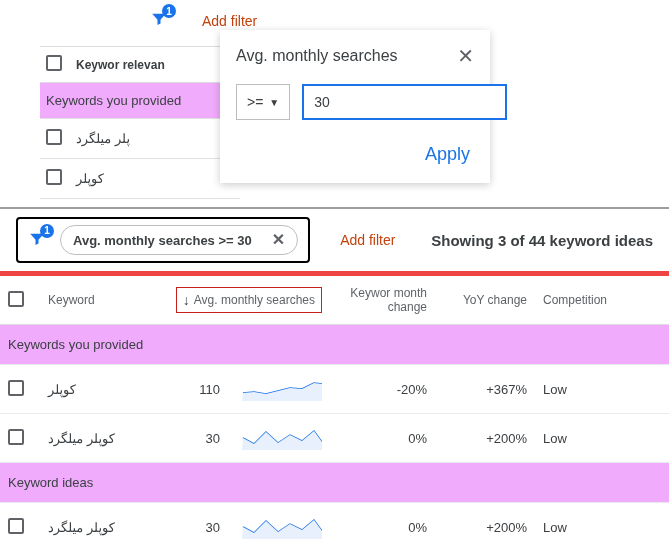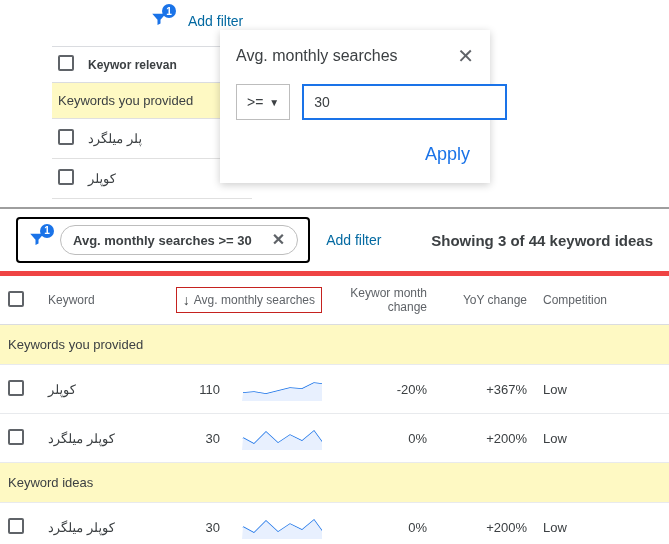--- a/index.html
+++ b/index.html
@@ -3,26 +3,26 @@
 <meta charset="utf-8">
 <style>
   * { box-sizing: border-box; margin: 0; padding: 0; }
   body { font-family: Arial, "Helvetica Neue", sans-serif; font-size: 13px; color: #3c4043; background: #fff; width: 669px; }
   
   .top-section { position: relative; padding: 10px 20px 0 20px; }
   .filter-row { display: flex; align-items: center; gap: 20px; padding: 0 0 15px 0; }
   .filter-icon-wrap { position: relative; margin-left: 130px; }
   .funnel-icon { width: 18px; height: 18px; }
   .funnel-badge { position: absolute; top: -6px; right: -8px; background: #1a73e8; color: #fff; border-radius: 50%; width: 14px; height: 14px; font-size: 10px; font-weight: bold; display: flex; align-items: center; justify-content: center; }
-  .add-filter { color: #0369a1; font-size: 14px; cursor: pointer; }
-  
-  .top-table { border-collapse: collapse; width: 200px; margin-left: 32px; }
+  .add-filter { color: #c2410c; font-size: 14px; cursor: pointer; margin-left: 14px; }
+  
+  .top-table { border-collapse: collapse; width: 200px; margin-left: 20px; }
   .top-table th { text-align: left; font-weight: normal; font-size: 12px; color: #5f6368; padding: 8px 6px; border-top: 1px solid #dadce0; border-bottom: 1px solid #dadce0; }
   .top-table th.bold { font-weight: bold; color: #3c4043; }
-  .section-header td { background: #fef9c3; padding: 10px 8px; color: #5f6368; border-bottom: 1px solid #dadce0; font-size: 13px; }
+  .section-header td { background: #f0abfc; padding: 10px 8px; color: #5f6368; border-bottom: 1px solid #dadce0; font-size: 13px; }
   .top-table td { padding: 10px 6px; border-bottom: 1px solid #e0e0e0; color: #3c4043; font-size: 13px; }
   .checkbox { width: 16px; height: 16px; border: 2px solid #5f6368; border-radius: 2px; display: inline-block; }
   
   .popover { position: absolute; top: 30px; left: 220px; width: 270px; background: #fff; box-shadow: 0 2px 8px rgba(0,0,0,0.2); padding: 16px 16px 12px 16px; z-index: 10; }
   .popover-title { font-size: 16px; color: #3c4043; display: flex; justify-content: space-between; align-items: center; margin-bottom: 18px; }
   .close-x { font-size: 20px; color: #5f6368; cursor: pointer; line-height: 1; }
   .popover-inputs { display: flex; gap: 12px; margin-bottom: 18px; }
   .op-select { border: 1px solid #bdbdbd; padding: 8px 10px; display: flex; align-items: center; gap: 6px; font-size: 14px; color: #3c4043; cursor: pointer; width: 60px; }
   .op-select .tri { font-size: 10px; }
   .num-input { border: 2px solid #1a73e8; padding: 8px 10px; font-size: 14px; color: #3c4043; flex: 1; outline: none; }

